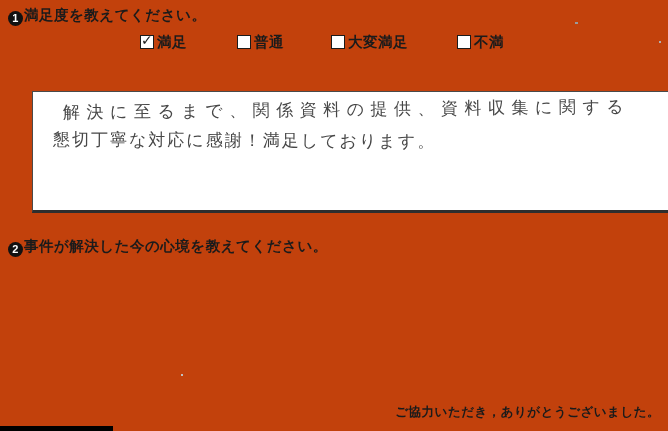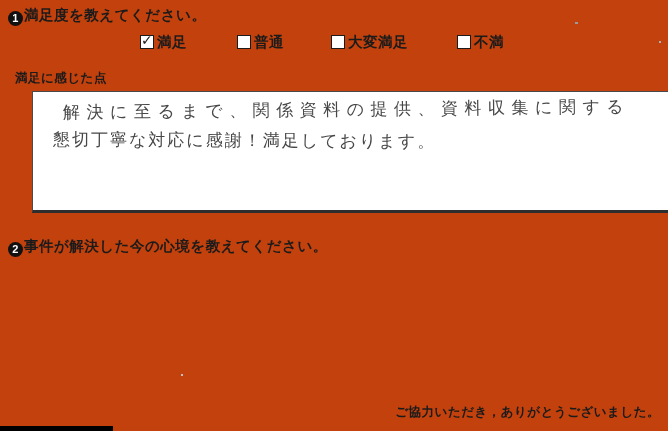--- a/index.html
+++ b/index.html
@@ -110,21 +110,20 @@
   <div class="opt" style="left:237px;">
     <span class="cb"><span class="mark"></span></span><span class="opt-label">普通</span>
   </div>
   <div class="opt" style="left:331px;">
     <span class="cb"><span class="mark"></span></span><span class="opt-label">大変満足</span>
   </div>
   <div class="opt" style="left:457px;">
     <span class="cb"><span class="mark"></span></span><span class="opt-label">不満</span>
   </div>
 
-  <div class="box-label">満足に感じた点</div>
 
   <div class="answer-box b1">
     <div class="hw l1a">解決に至るまで、関係資料の提供、資料収集に関する</div>
     <div class="hw l1b">懇切丁寧な対応に感謝！満足しております。</div>
   </div>
 
   <div class="q-heading" style="top:237px;">
     <span class="num-badge">2</span><span>事件が解決した今の心境を教えてください。</span>
   </div>
 

